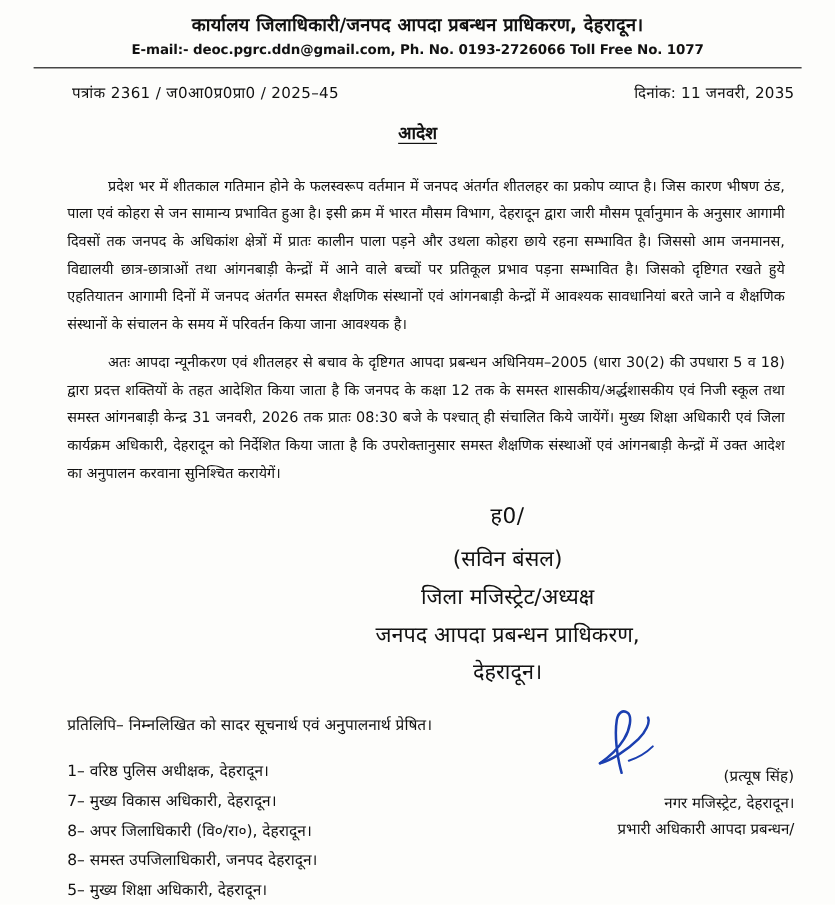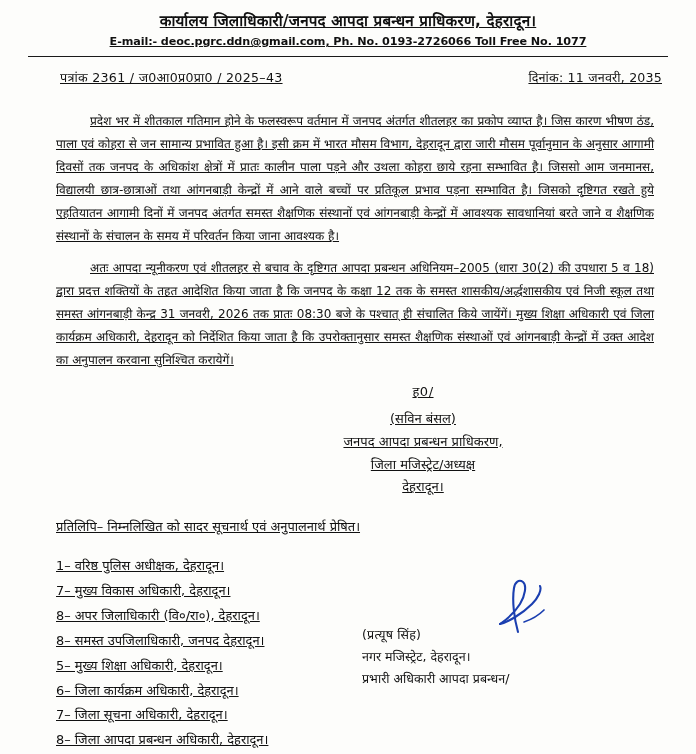--- a/index.html
+++ b/index.html
@@ -14,21 +14,20 @@
     color: #111111;
     overflow: hidden;
   }
   .page {
     position: relative;
     width: 696px;
     height: 754px;
     box-sizing: border-box;
     padding: 10px 28px 0 28px;
     background: #fdfdfb;
-    text-decoration: underline;
   }
 
   
   .letterhead {
     text-align: center;
     padding: 2px 0 2px 0;
   }
   .letterhead .org {
     font-size: 15.2px;
     font-weight: bold;
@@ -92,21 +91,21 @@
   }
   .body-block p.indent {
     text-indent: 34px;
   }
 
   
   .sig-block {
     margin-top: 6px;
     text-align: center;
     font-family: "DejaVu Sans", sans-serif;
-    font-size: 13px;
+    font-size: 18px;
     line-height: 1.75;
     padding-left: 150px;
   }
   .sig-block .ho {
     letter-spacing: 0.5px;
   }
   .sig-block .name {
     margin-top: 4px;
   }
 
@@ -127,22 +126,22 @@
     padding: 0;
   }
   .copy-list li {
     white-space: nowrap;
   }
 
   
   .bottom-sig {
     position: absolute;
     right: 34px;
-    bottom: 64px;
-    text-align: left;
+    bottom: 52px;
+    text-align: right;
     font-family: "DejaVu Sans", sans-serif;
     font-size: 12.5px;
     line-height: 1.7;
     width: 300px;
   }
   .bottom-sig .scribble {
     height: 34px;
     position: relative;
     margin-bottom: -4px;
   }
@@ -164,35 +163,36 @@
 
 <div class="page">
 
   <div class="letterhead">
     <div class="org">कार्यालय जिलाधिकारी/जनपद आपदा प्रबन्धन प्राधिकरण, देहरादून।</div>
     <div class="contact">E-mail:- deoc.pgrc.ddn@gmail.com, Ph. No. 0193-2726066 Toll Free No. 1077</div>
   </div>
   <hr class="rule">
 
   <div class="refline">
-    <div class="left">पत्रांक   2361 / ज0आ0प्र0प्रा0 / 2025–43</div>
+    <div class="left">पत्रांक   2361 / ज0आ0प्र0प्रा0 / 2025–45</div>
     <div class="right">दिनांक:  11 जनवरी, 2035</div>
   </div>
 
+  <div class="doc-title">आदेश</div>
 
   <div class="body-block">
     <p class="indent">प्रदेश भर में शीतकाल गतिमान होने के फलस्वरूप वर्तमान में जनपद अंतर्गत शीतलहर का प्रकोप व्याप्त है। जिस कारण भीषण ठंड, पाला एवं कोहरा से जन सामान्य प्रभावित हुआ है। इसी क्रम में भारत मौसम विभाग, देहरादून द्वारा जारी मौसम पूर्वानुमान के अनुसार आगामी दिवसों तक जनपद के अधिकांश क्षेत्रों में प्रातः कालीन पाला पड़ने और उथला कोहरा छाये रहना सम्भावित है। जिससो आम जनमानस, विद्यालयी छात्र-छात्राओं तथा आंगनबाड़ी केन्द्रों में आने वाले बच्चों पर प्रतिकूल प्रभाव पड़ना सम्भावित है। जिसको दृष्टिगत रखते हुये एहतियातन आगामी दिनों में जनपद अंतर्गत समस्त शैक्षणिक संस्थानों एवं आंगनबाड़ी केन्द्रों में आवश्यक सावधानियां बरते जाने   व शैक्षणिक संस्थानों के संचालन के समय में परिवर्तन किया जाना आवश्यक है।</p>
     <p class="indent">अतः आपदा न्यूनीकरण एवं शीतलहर से बचाव के दृष्टिगत आपदा प्रबन्धन अधिनियम–2005 (धारा 30(2) की उपधारा 5 व 18) द्वारा प्रदत्त शक्तियों के तहत आदेशित किया जाता है कि जनपद के कक्षा 12 तक के समस्त शासकीय/अर्द्धशासकीय एवं निजी स्कूल तथा समस्त आंगनबाड़ी केन्द्र 31 जनवरी, 2026 तक प्रातः 08:30 बजे के पश्चात् ही संचालित किये जायेंगें। मुख्य शिक्षा अधिकारी एवं जिला कार्यक्रम अधिकारी, देहरादून को निर्देशित किया जाता है कि उपरोक्तानुसार समस्त शैक्षणिक संस्थाओं एवं आंगनबाड़ी केन्द्रों में उक्त आदेश का अनुपालन करवाना सुनिश्चित करायेगें।</p>
   </div>
 
   <div class="sig-block">
     <div class="ho">ह0/</div>
     <div class="name">(सविन बंसल)</div>
+    <div>जिला मजिस्ट्रेट/अध्यक्ष</div>
     <div>जनपद आपदा प्रबन्धन प्राधिकरण,</div>
-    <div>जिला मजिस्ट्रेट/अध्यक्ष</div>
     <div>देहरादून।</div>
   </div>
 
   <div class="copy-block">
     <div class="heading">प्रतिलिपि– निम्नलिखित को सादर सूचनार्थ एवं अनुपालनार्थ प्रेषित।</div>
     <ul class="copy-list">
       <li>1– वरिष्ठ पुलिस अधीक्षक, देहरादून।</li>
       <li>7– मुख्य विकास अधिकारी, देहरादून।</li>
       <li>8– अपर जिलाधिकारी (वि०/रा०), देहरादून।</li>
       <li>8– समस्त उपजिलाधिकारी, जनपद देहरादून।</li>

